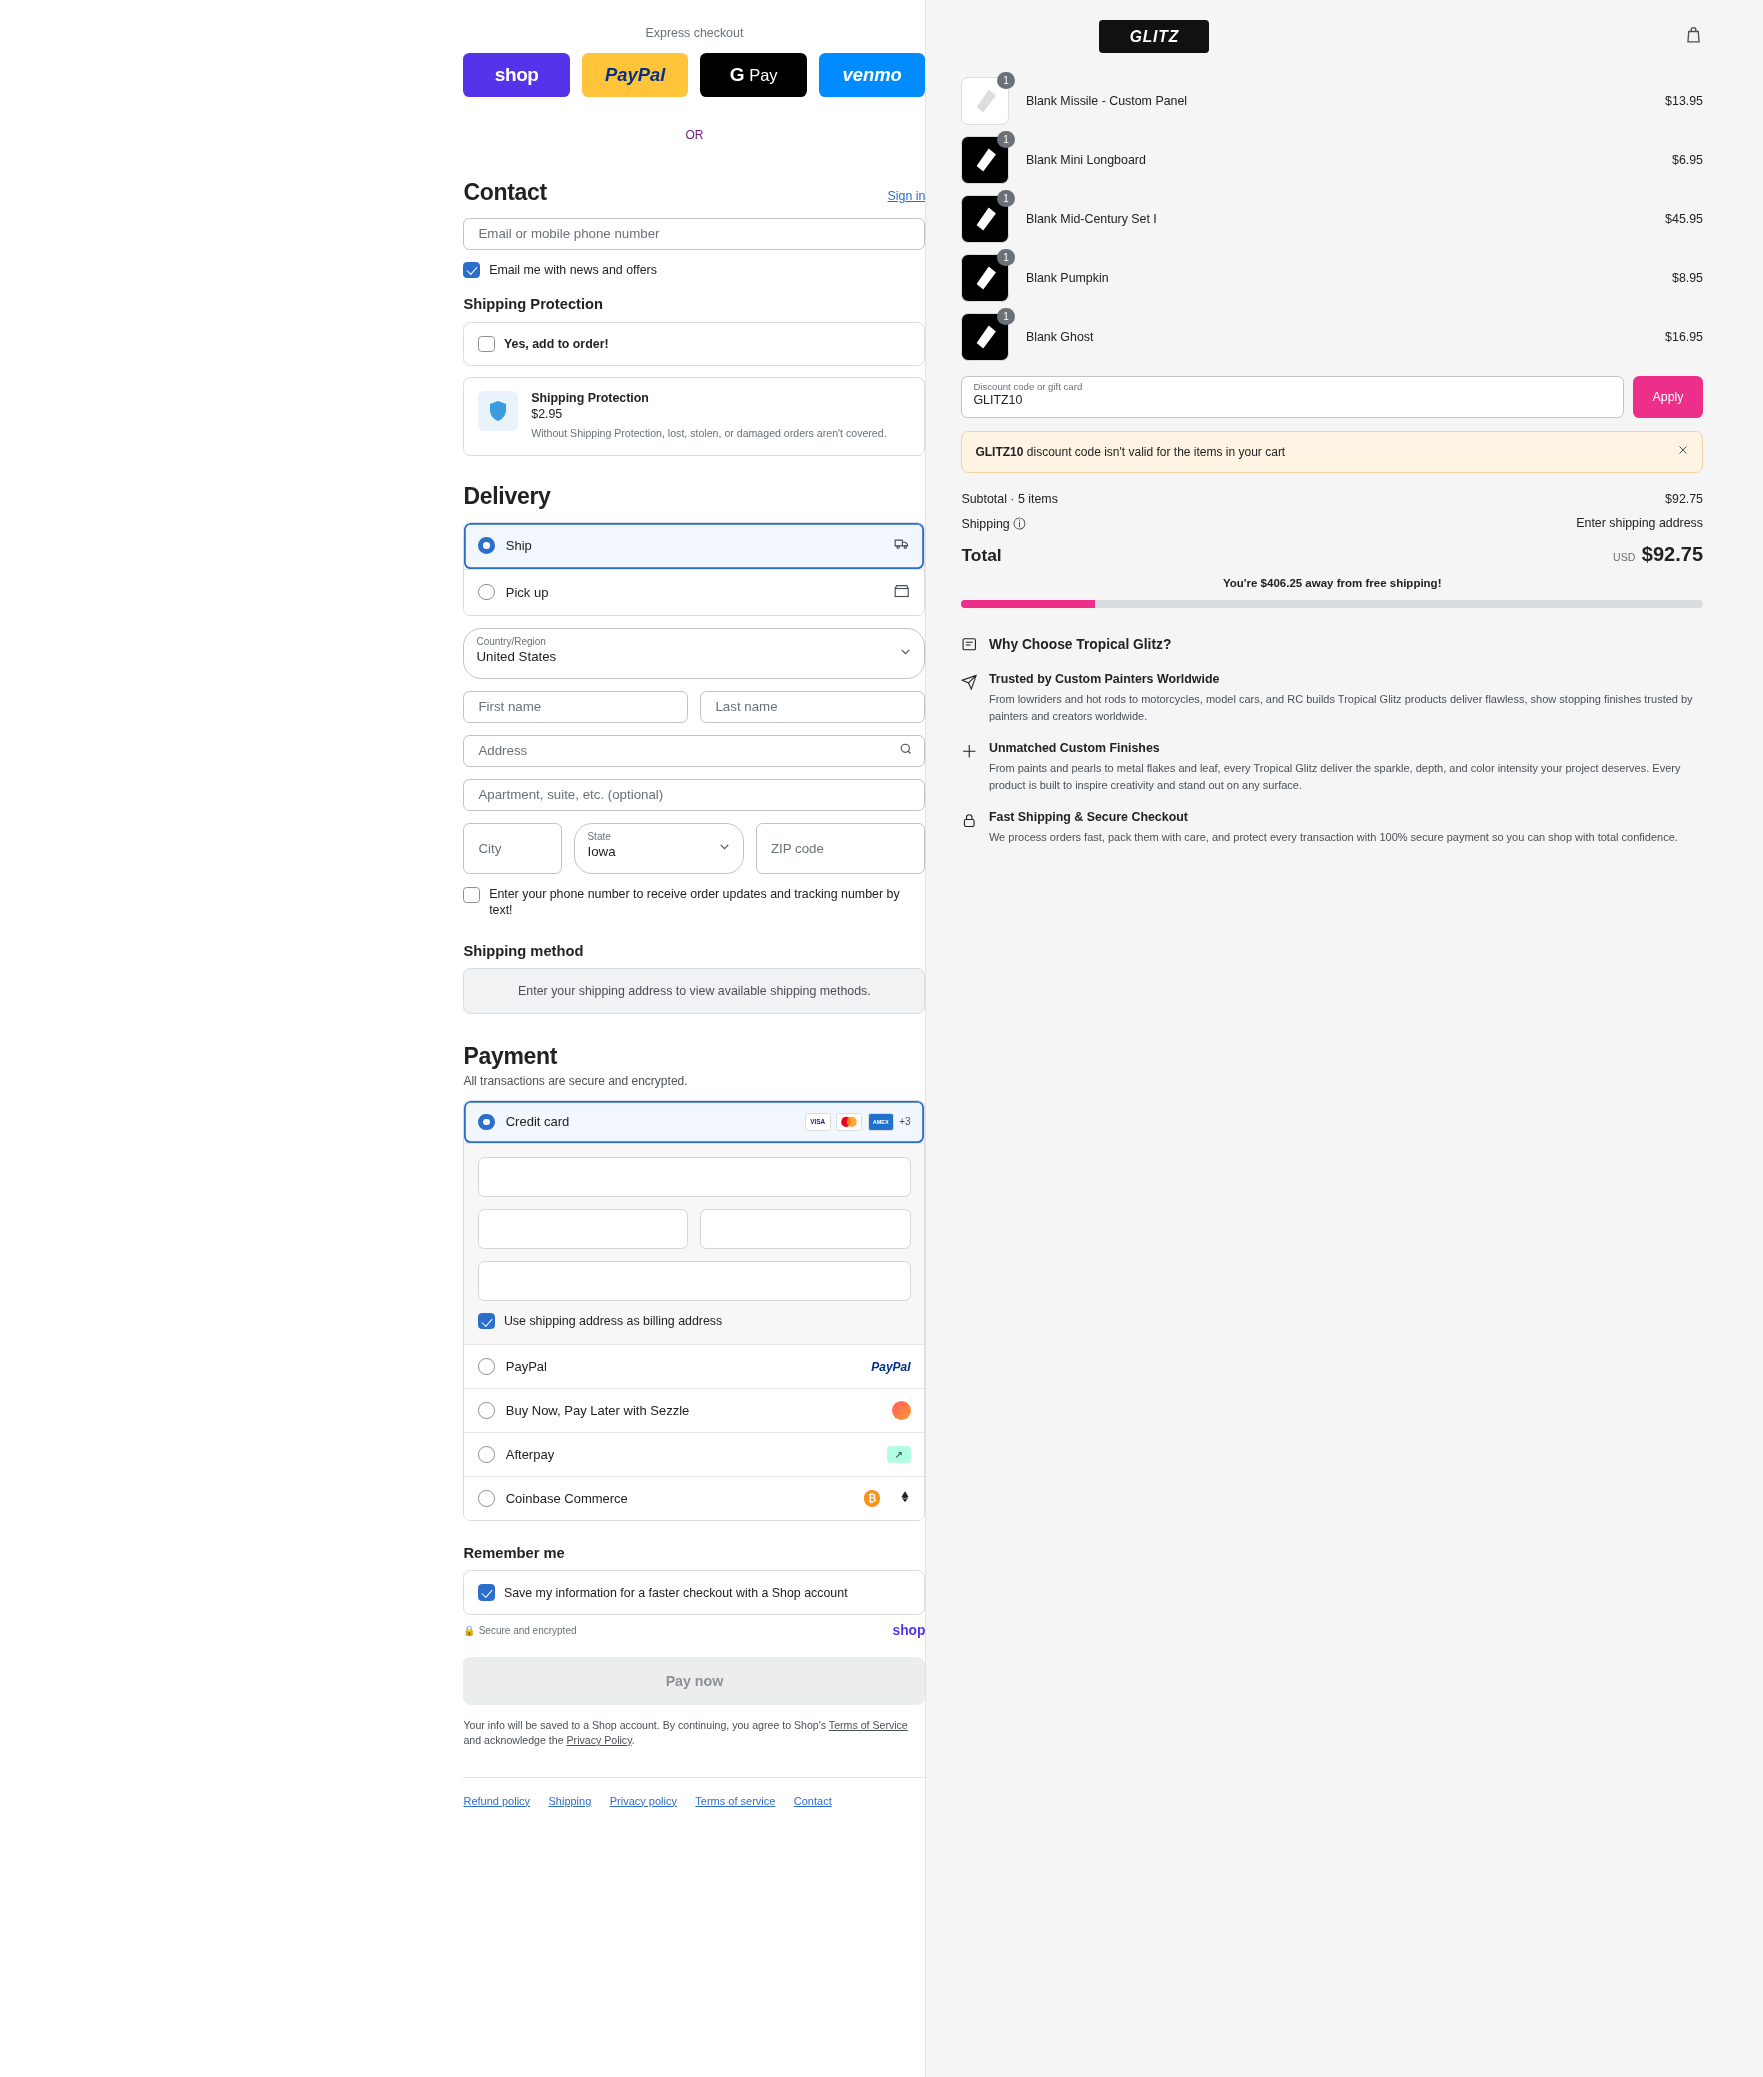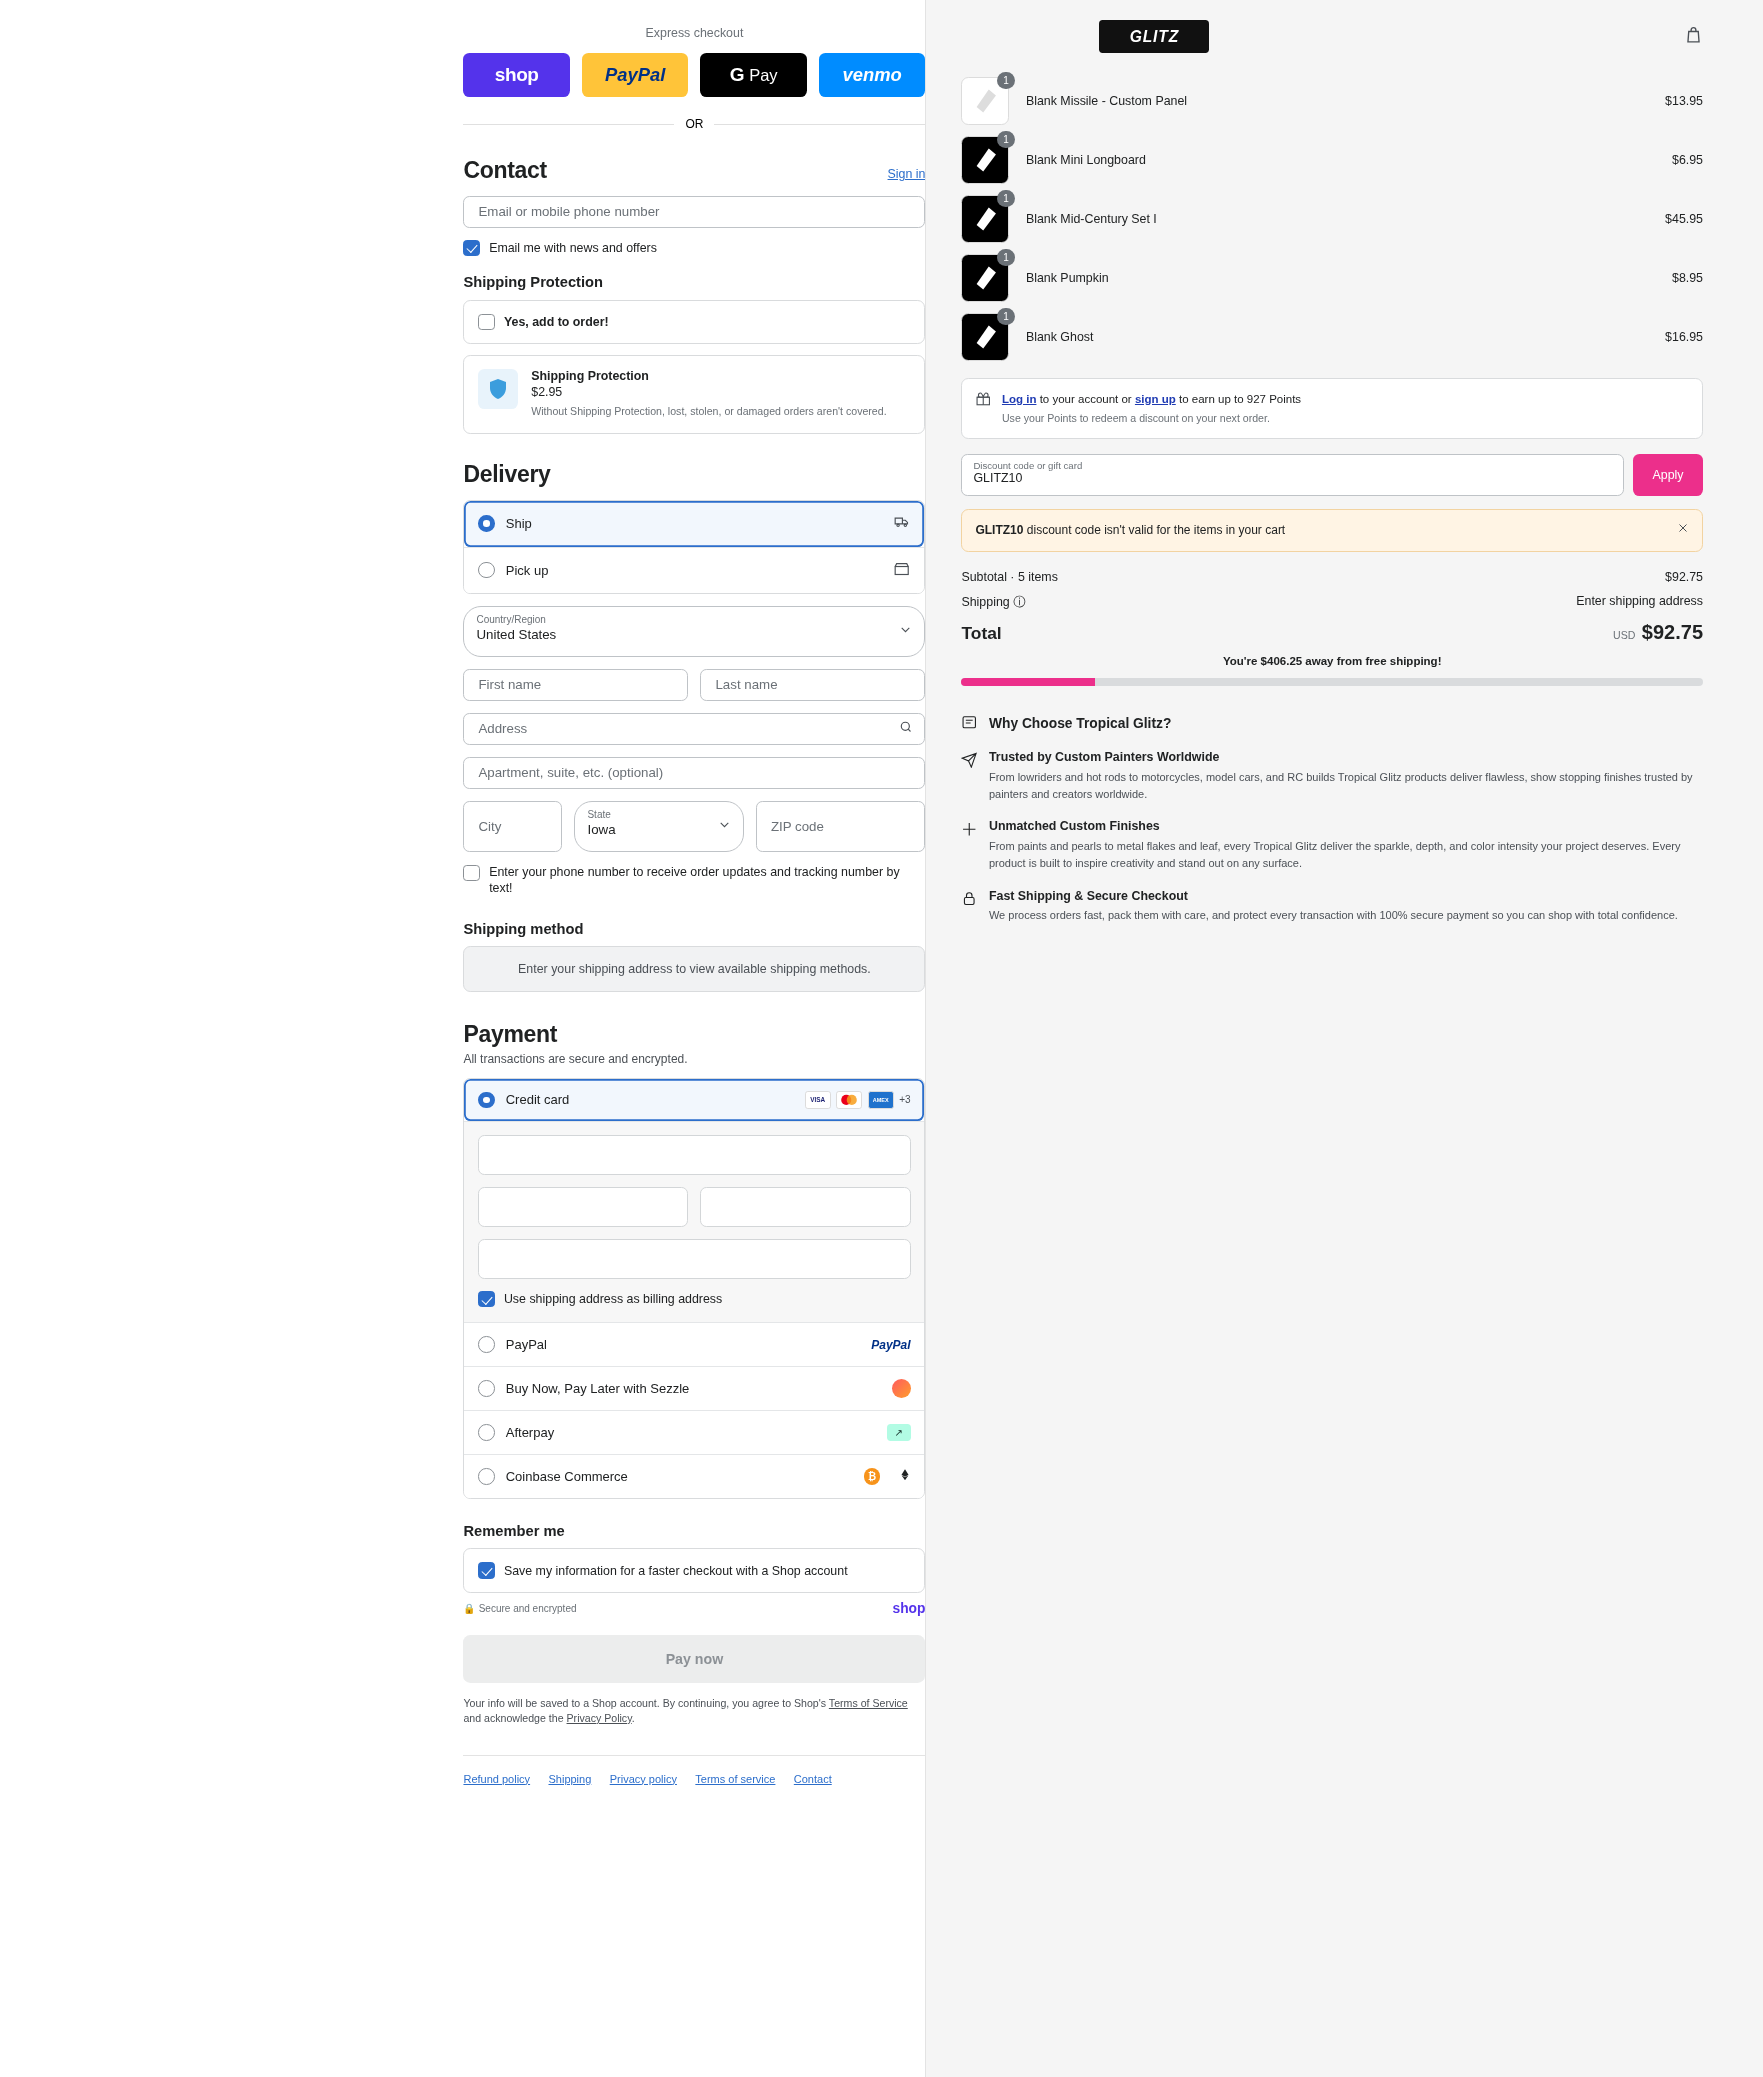--- a/index.html
+++ b/index.html
@@ -19,21 +19,21 @@
   
   .express-label { text-align:center; font-size:12.4px; color:#6b7177; margin-bottom:13px; }
   .wallets { display:flex; gap:12px; }
   .wallet { height:44px; border-radius:6.4px; flex:1; display:flex; align-items:center; justify-content:center; cursor:pointer; }
   .w-shop { background:#5433eb; color:#fff; font-weight:bold; font-size:19px; letter-spacing:-0.4px; }
   .w-paypal { background:#ffc439; color:#003087; font-weight:bold; font-style:italic; font-size:18.4px; }
   .w-gpay { background:#000; color:#fff; font-size:16.5px; display:flex; gap:4.6px; align-items:center; }
   .w-gpay .g { font-weight:bold; font-size:19px; }
   .w-venmo { background:#008cff; color:#fff; font-weight:bold; font-style:italic; font-size:18.4px; }
 
-  .or-row { display:flex; align-items:center; gap:11px; margin:20px 0 13px 0; color:#000000; font-size:12px; }
+  .or-row { display:flex; align-items:center; gap:11px; margin:20px 0 13px 0; color:#701a75; font-size:12px;flex-direction:column; }
   .or-row .line { flex:1; height:0.9px; background:#e0e0e0; }
 
   h2.section { font-size:23px; line-height:1.2; margin:13px 0 11px 0; font-weight:700; letter-spacing:-0.3px; }
   h3.sub { font-size:14.7px; margin:18.4px 0 9.2px 0; font-weight:700; }
 
   .row-head { display:flex; align-items:baseline; justify-content:space-between; }
   .link { color:#2c6ecb; text-decoration:underline; font-size:12.4px; cursor:pointer; }
 
   .field {
     width:100%; height:32px; border:0.9px solid #bfc3c7; border-radius:6.4px;
@@ -440,35 +440,20 @@
       <div class="line-item">
         <div class="thumb">
             <div class="blob"></div>
             <div class="qty">1</div>
           </div>
         <div class="li-name">Blank Ghost</div>
         <div class="li-price">$16.95</div>
       </div>
     </div>
 
-    <div class="points-box">
-      <span>
-        <svg width="16.5" height="16.5" viewBox="0 0 24 24" fill="none" stroke="#4b5056" stroke-width="1.6">
-            <rect x="3" y="9" width="18" height="11"></rect>
-            <path d="M3 9h18M12 9v11M8 9a3 3 0 110-6c2 0 4 6 4 6M16 9a3 3 0 100-6c-2 0-4 6-4 6"></path>
-          </svg>
-      </span>
-      <div class="points-text">
-        <a>Log in</a>
-        <span>to your account or</span>
-        <a>sign up</a>
-        <span>to earn up to 927 Points</span>
-        <div class="points-sub">Use your Points to redeem a discount on your next order.</div>
-      </div>
-    </div>
 
     <div class="disc-row">
       <div class="disc-field">
         <div class="lbl">Discount code or gift card</div>
         <div class="val">GLITZ10</div>
       </div>
       <button class="apply-btn">Apply</button>
     </div>
 
     <div class="alert">

